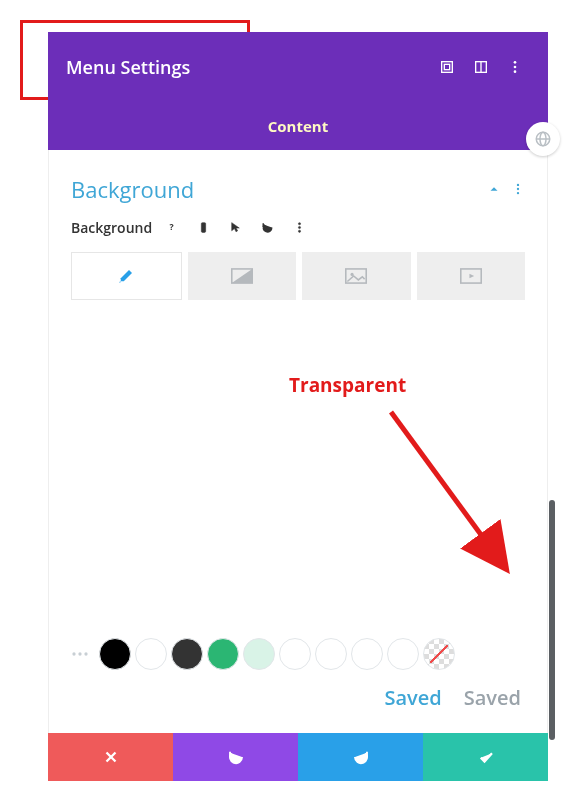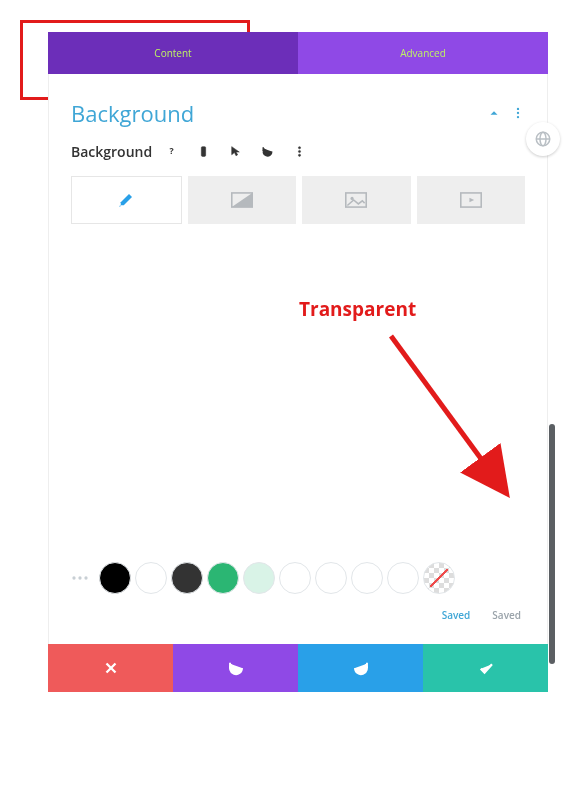--- a/index.html
+++ b/index.html
@@ -57,23 +57,23 @@
     position: absolute;
     left: 20px; top: 20px;
     width: 230px; height: 80px;
     border: 3px solid #e21b1b;
     pointer-events: none;
   }
   
   .tabs {
     display: flex;
     background: var(--purple-light);
-    color: #bef264;
-    font-size: 10px;
-    font-weight: 400;
+    color: #fef9c3;
+    font-size: 15px;
+    font-weight: 700;
   }
   .tab {
     flex: 1;
     text-align: center;
     padding: 14px 0;
     cursor: pointer;
   }
   .tab.active { background: var(--purple); }
   
   .side-bubble {
@@ -141,21 +141,21 @@
   .tile svg { width: 22px; height: 18px; }
   
   .canvas-area {
     position: relative;
     height: 320px;
     margin-top: 10px;
     background: #fff;
   }
   .callout-text {
     position: absolute;
-    left: 228px; top: 62px;
+    left: 218px; top: 62px;
     color: #e21b1b;
     font-size: 19px;
     font-weight: 700;
   }
   .arrow {
     position: absolute;
     left: 290px; top: 92px;
     pointer-events: none;
   }
   
@@ -185,21 +185,21 @@
     background-size: 10px 10px;
     background-position: 0 0, 0 5px, 5px -5px, -5px 0;
   }
   .swatch.transparent::after {
     content:"";
     position:absolute; left:6px; top:6px; right:6px; bottom:6px;
     background: linear-gradient(135deg, transparent 46%, #ef4b4b 46%, #ef4b4b 54%, transparent 54%);
   }
   .palette-tabs {
     display:flex; justify-content:flex-end; gap:22px;
-    font-size:10px; font-weight:600;
+    font-size:20px; font-weight:600;
     margin-top:14px; padding-right:4px;
     padding-bottom: 22px;
     text-align: center;
   }
   .ptab { cursor:pointer; }
   .ptab.saved { color: var(--link); }
   .ptab.recent { color: var(--muted); }
   
   .scroll-hint {
     position:absolute;
@@ -227,24 +227,45 @@
 </style>
 </head>
 <body>
 
 <div class="stage">
 
   <div class="highlight-box"></div>
 
   <div class="panel">
 
+    <div class="panel-header">
+      <div class="title">Menu Settings</div>
+      <div class="hicon">
+        <svg viewBox="0 0 24 24">
+            <rect x="4" y="4" width="16" height="16"></rect>
+            <rect x="8" y="8" width="8" height="8"></rect>
+          </svg>
+      </div>
+      <div class="hicon">
+        <svg viewBox="0 0 24 24">
+            <rect x="4" y="4" width="16" height="16"></rect>
+            <line x1="12" y1="4" x2="12" y2="20"></line>
+          </svg>
+      </div>
+      <div class="hicon dots">
+        <svg viewBox="0 0 24 24">
+            <circle cx="12" cy="5" r="2"></circle>
+            <circle cx="12" cy="12" r="2"></circle>
+            <circle cx="12" cy="19" r="2"></circle>
+          </svg>
+      </div>
+    </div>
 
     <div class="tabs">
       <div class="tab active">Content</div>
-      <div class="tab">Advanced</div>
     </div>
 
     <div class="panel-body">
 
       <div class="section-header">
         <div class="sec-title">Background</div>
         <div class="sec-ctrl">
           <svg viewBox="0 0 24 24">
               <path d="M6 15 L12 9 L18 15 Z"></path>
             </svg>

